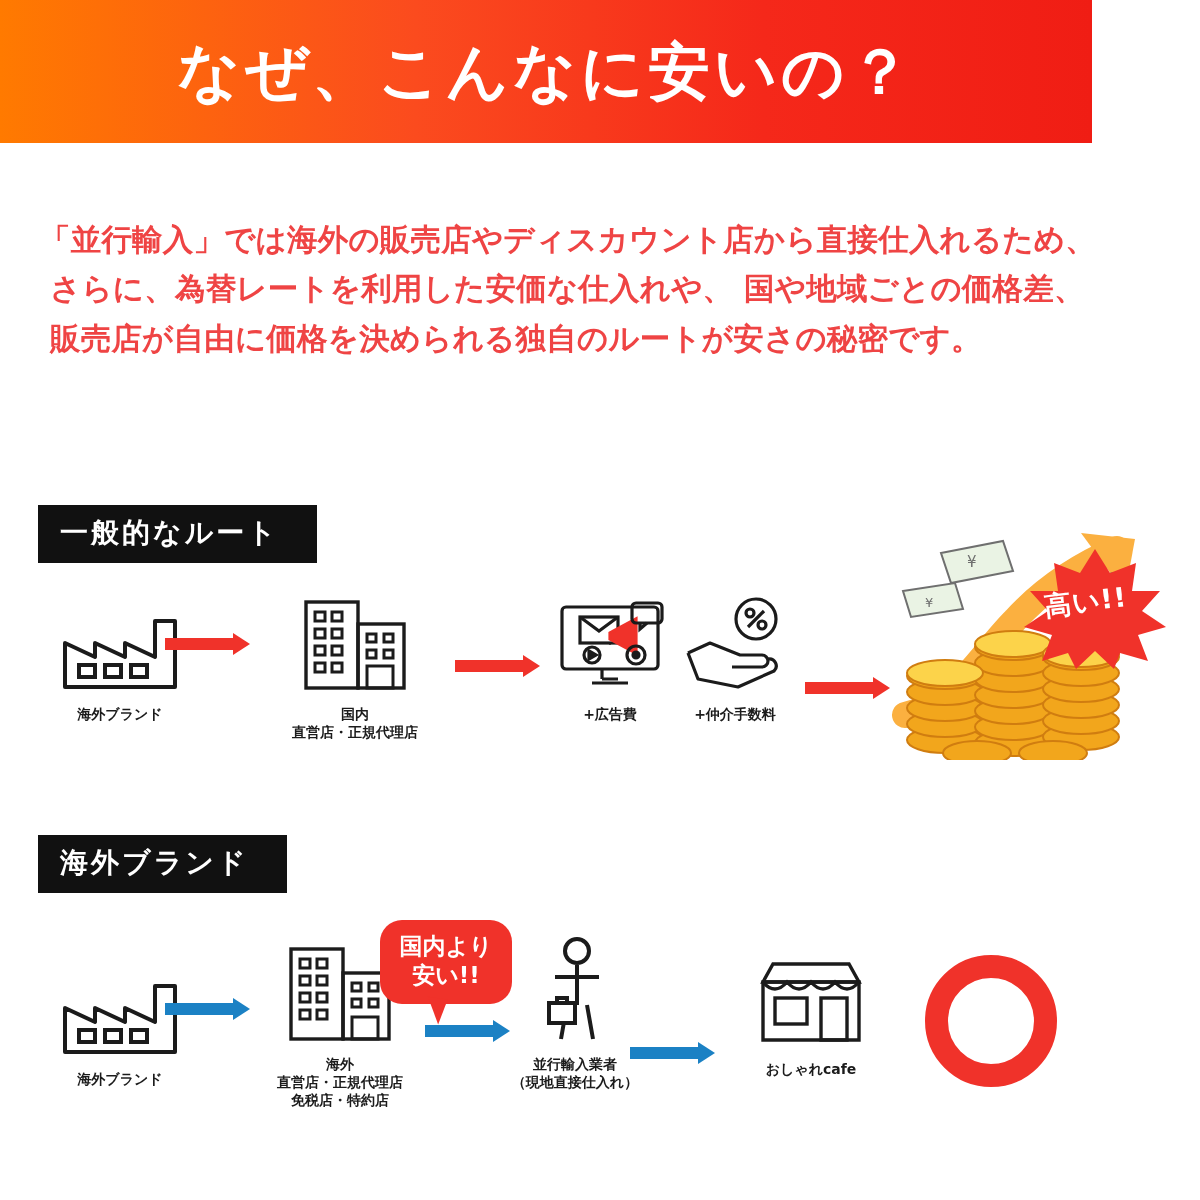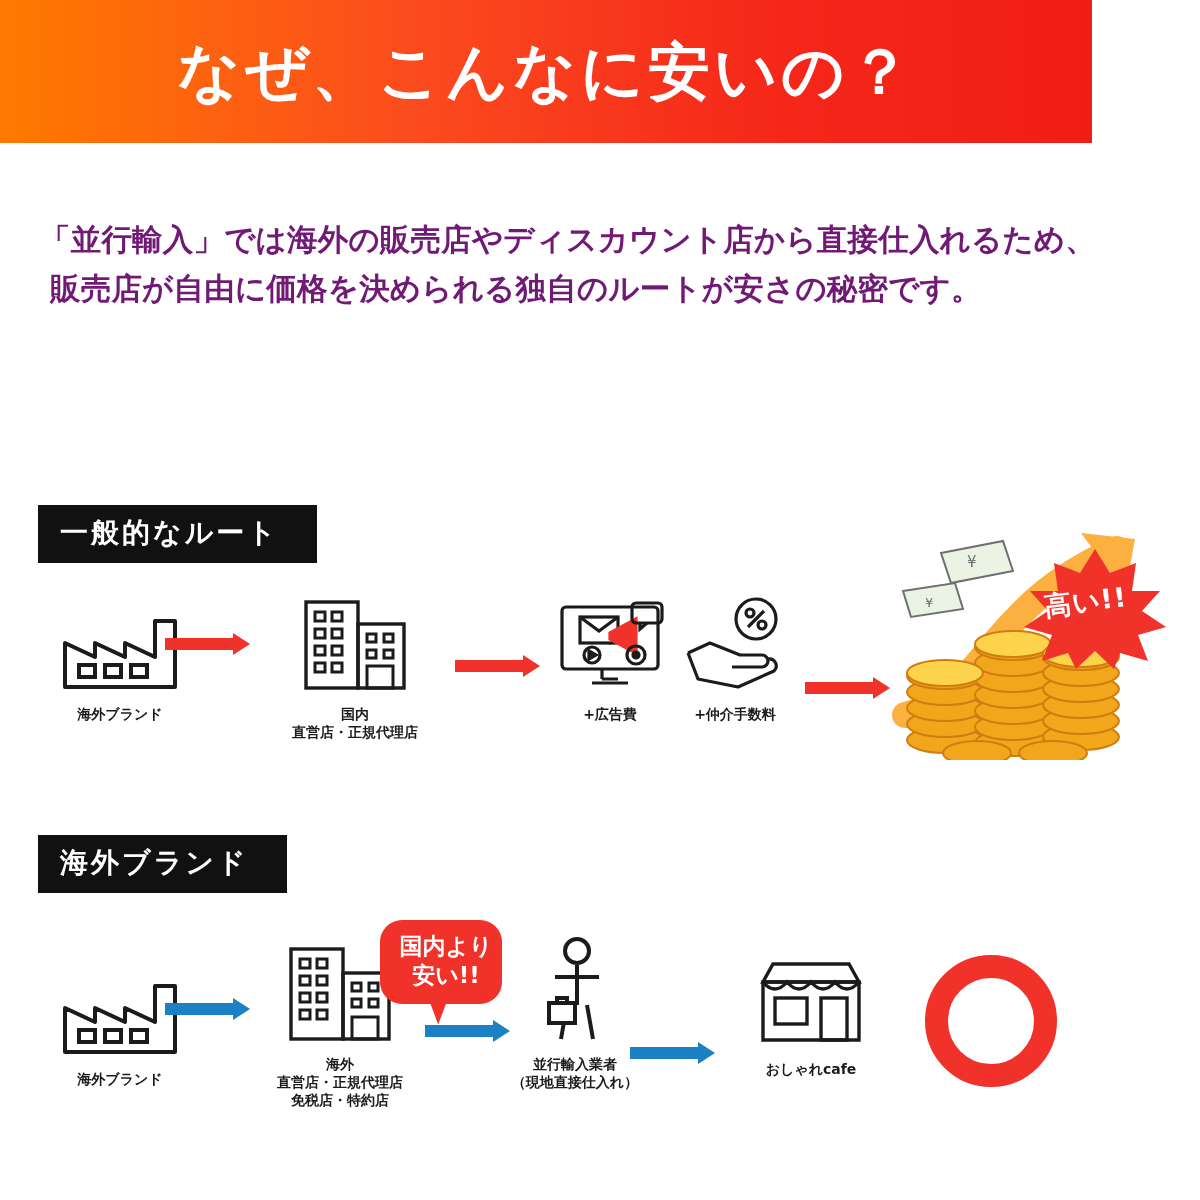--- a/index.html
+++ b/index.html
@@ -22,21 +22,21 @@
     font-size:62px;
     font-weight:bold;
     letter-spacing:4px;
     line-height:1;
     white-space:nowrap;
   }
   
   .lead{
     margin:72px 0 0 40px;
     width:1120px;
-    color:#701a75;
+    color:#ef4444;
     font-size:30.5px;
     font-weight:bold;
     line-height:1.62;
     letter-spacing:0.2px;
   }
   .lead div{white-space:nowrap;}
   .lead div + div{text-indent:10px;}
 
   
   .route{position:absolute;left:0;width:1200px;}
@@ -96,21 +96,21 @@
   .burst .txt{
     position:relative;z-index:3;
     color:#ffffff;font-size:27px;font-weight:bold;letter-spacing:1px;
     transform:rotate(-7deg);
   }
   
   .bubble{
     position:absolute;
     background:#f0322a;color:#fff;
     border-radius:22px;
-    padding:12px 8px 14px 18px;
+    padding:12px 18px 14px 18px;
     font-size:23px;font-weight:bold;line-height:1.25;
     text-align:center;
   }
   .bubble:after{
     content:"";position:absolute;
     bottom:-20px;left:46px;
     border-left:14px solid transparent;
     border-right:6px solid transparent;
     border-top:26px solid #f0322a;
     transform:rotate(8deg);
@@ -124,20 +124,21 @@
 </style>
 </head>
 <body>
 
 <div class="header">
   <div class="header-title">なぜ、こんなに安いの？</div>
 </div>
 
 <div class="lead">
   <div>「並行輸入」では海外の販売店やディスカウント店から直接仕入れるため、</div>
+  <div>さらに、為替レートを利用した安価な仕入れや、 国や地域ごとの価格差、</div>
   <div>販売店が自由に価格を決められる独自のルートが安さの秘密です。</div>
 </div>
 
 <div class="route route-1">
   <div class="route-label">一般的なルート</div>
 
   <div class="flow">
 
     <div class="node" style="left:20px;width:200px;">
       <div class="art">

